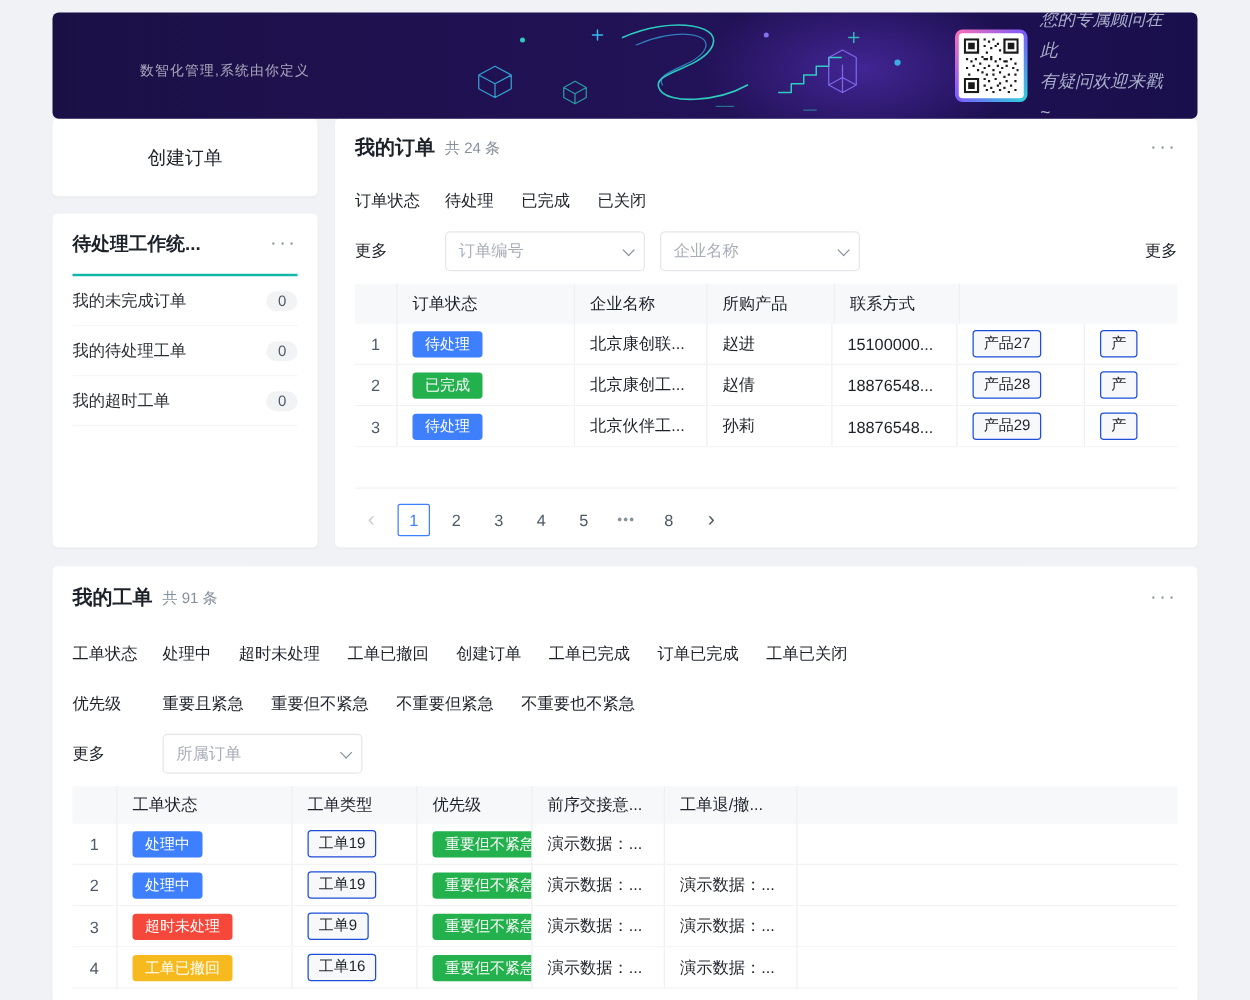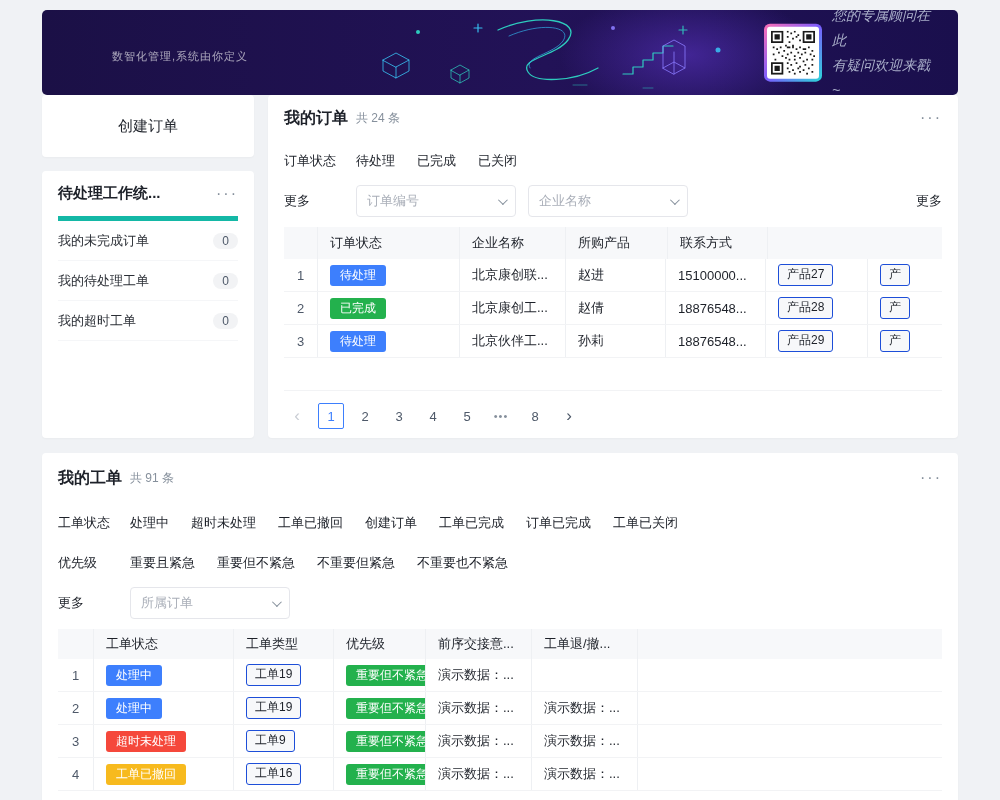--- a/index.html
+++ b/index.html
@@ -41,21 +41,21 @@
 
   
   .content { margin: 0 42px 0; display: flex; gap: 14px; }
   .card { background: #fff; border-radius: 4px; box-shadow: 0 1px 2px rgba(0,0,0,0.03); }
   .left-col { width: 212px; flex: none; display: flex; flex-direction: column; gap: 14px; }
 
   .create-card { height: 62px; display: flex; align-items: center; justify-content: center;
     font-size: 15px; font-weight: 500; color: #1d2129; cursor: pointer; }
 
   .stats-card { height: 267px; padding: 0 16px; }
-  .card-head { height: 50px; display: flex; align-items: center; justify-content: space-between; border-bottom: 5px solid #14b8a6; }
+  .card-head { height: 50px; display: flex; align-items: center; justify-content: space-between; border-bottom: 2px solid #14b8a6; }
   .card-title { font-size: 15px; font-weight: 600; color: #1d2129; }
   .more-dots { color: #86909c; font-size: 16px; letter-spacing: 2px; cursor: pointer; line-height: 1; }
   .stat-row { height: 40px; display: flex; align-items: center; justify-content: space-between;
     border-bottom: 1px solid #f5f6f8; font-size: 13px; color: #2b2f36; cursor: pointer; }
   .stat-count { background: #f2f3f5; color: #4e5969; font-size: 12px; border-radius: 10px; padding: 1px 9px; }
 
   
   .orders-card { flex: 1; height: 343px; padding: 0 16px; overflow: hidden; }
   .workorders-card { margin: 15px 42px 0; height: 350px; padding: 0 16px; overflow: hidden; }
   .panel-head { height: 46px; display: flex; align-items: center; }

